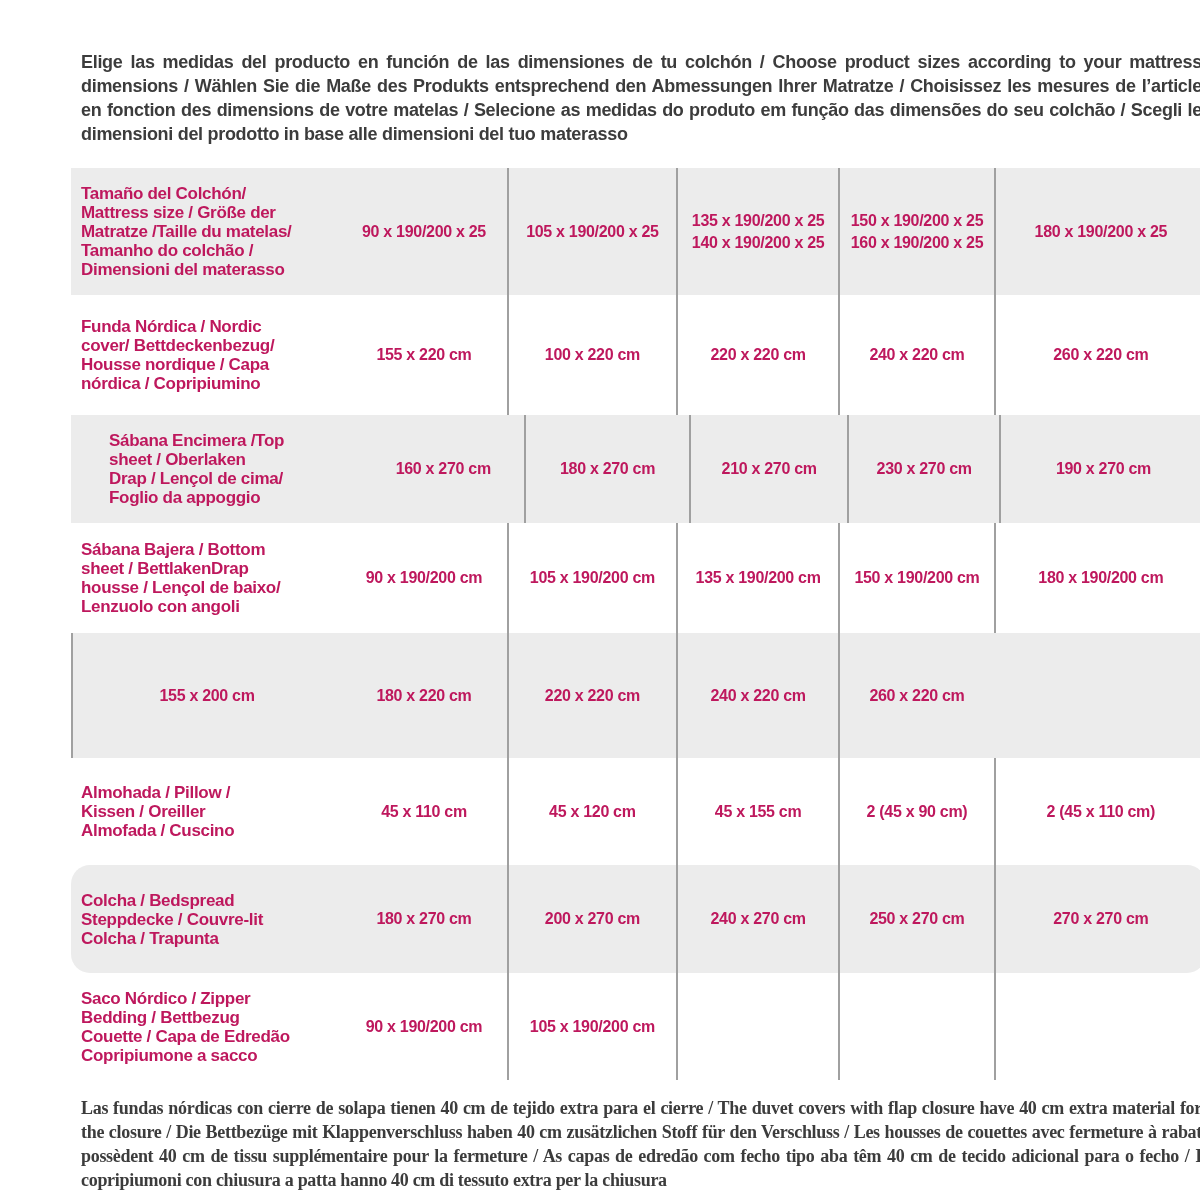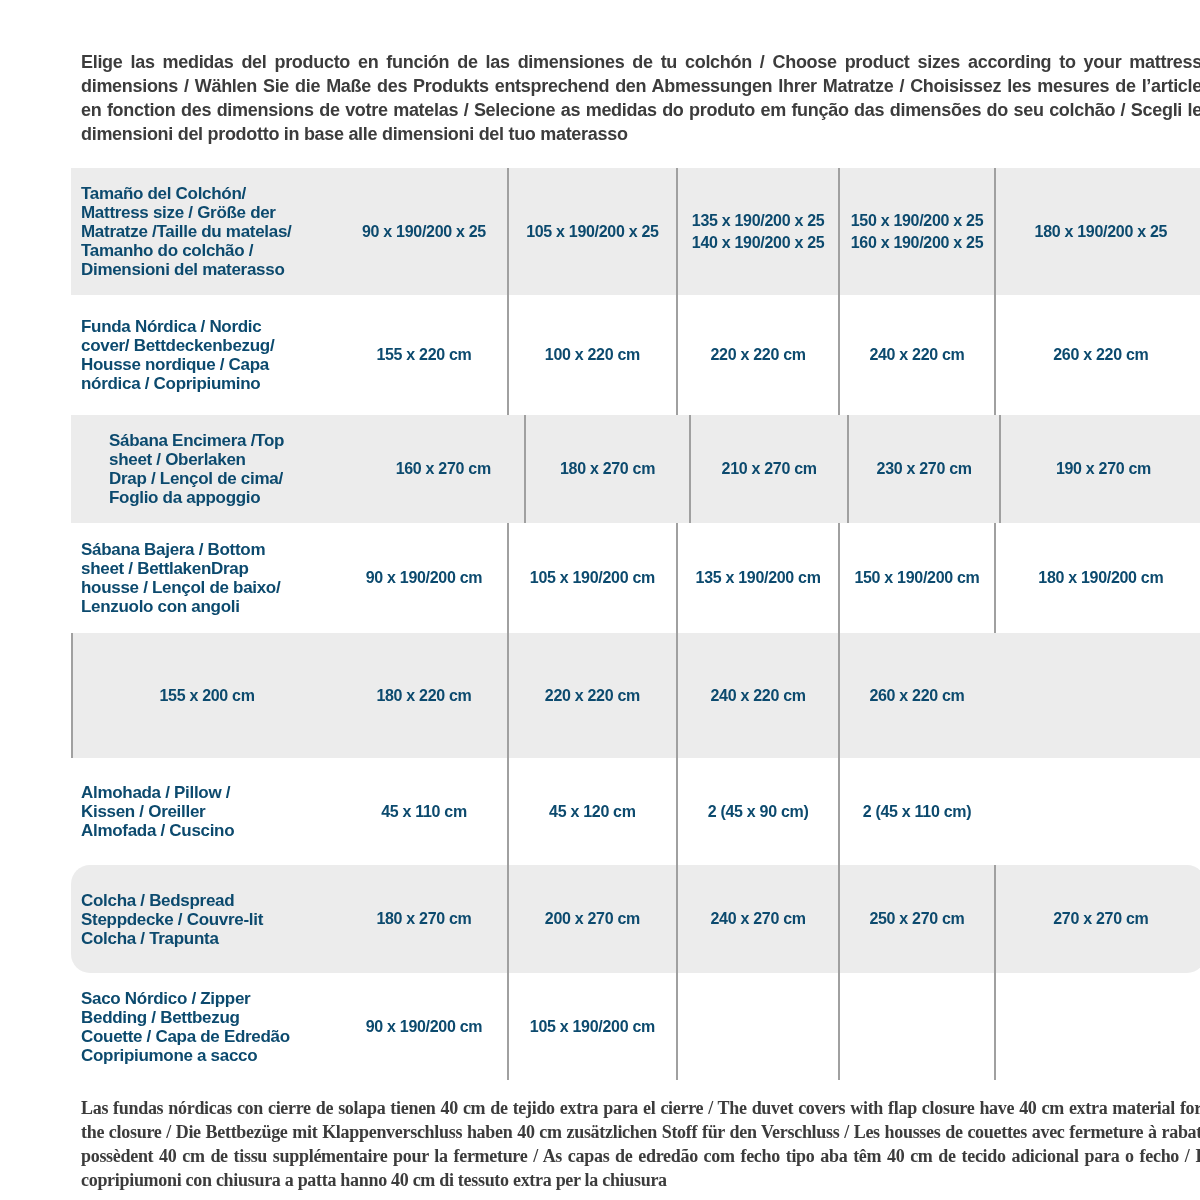--- a/index.html
+++ b/index.html
@@ -49,21 +49,21 @@
   .trow:nth-child(6) { height: 107px; }
   .trow:nth-child(7) { height: 108px; border-radius: 19px; }
   .trow:nth-child(8) { height: 107px; }
   .cell {
     display: flex;
     align-items: center;
     box-sizing: border-box;
     white-space: pre-line;
     font-weight: 700;
     letter-spacing: -0.3px;
-    color: #0c4a6e;
+    color: #be185d;
   }
   .cell-label {
     padding-left: 10px;
     padding-right: 6px;
     font-size: 17px;
     line-height: 19px;
     text-align: left;
   }
   .cell-val {
     justify-content: center;
@@ -136,20 +136,21 @@
         <div class="cell cell-val">220 x 220 cm</div>
         <div class="cell cell-val">240 x 220 cm</div>
         <div class="cell cell-val">260 x 220 cm</div>
       </div>
       <div class="trow">
         <div class="cell cell-label">Almohada / Pillow /
 Kissen / Oreiller
 Almofada / Cuscino</div>
         <div class="cell cell-val">45 x 110 cm</div>
         <div class="cell cell-val">45 x 120 cm</div>
+        <div class="cell cell-val">45 x 155 cm</div>
         <div class="cell cell-val">2 (45 x 90 cm)</div>
         <div class="cell cell-val">2 (45 x 110 cm)</div>
       </div>
       <div class="trow alt">
         <div class="cell cell-label">Colcha / Bedspread
 Steppdecke / Couvre-lit
 Colcha / Trapunta</div>
         <div class="cell cell-val">180 x 270 cm</div>
         <div class="cell cell-val">200 x 270 cm</div>
         <div class="cell cell-val">240 x 270 cm</div>

